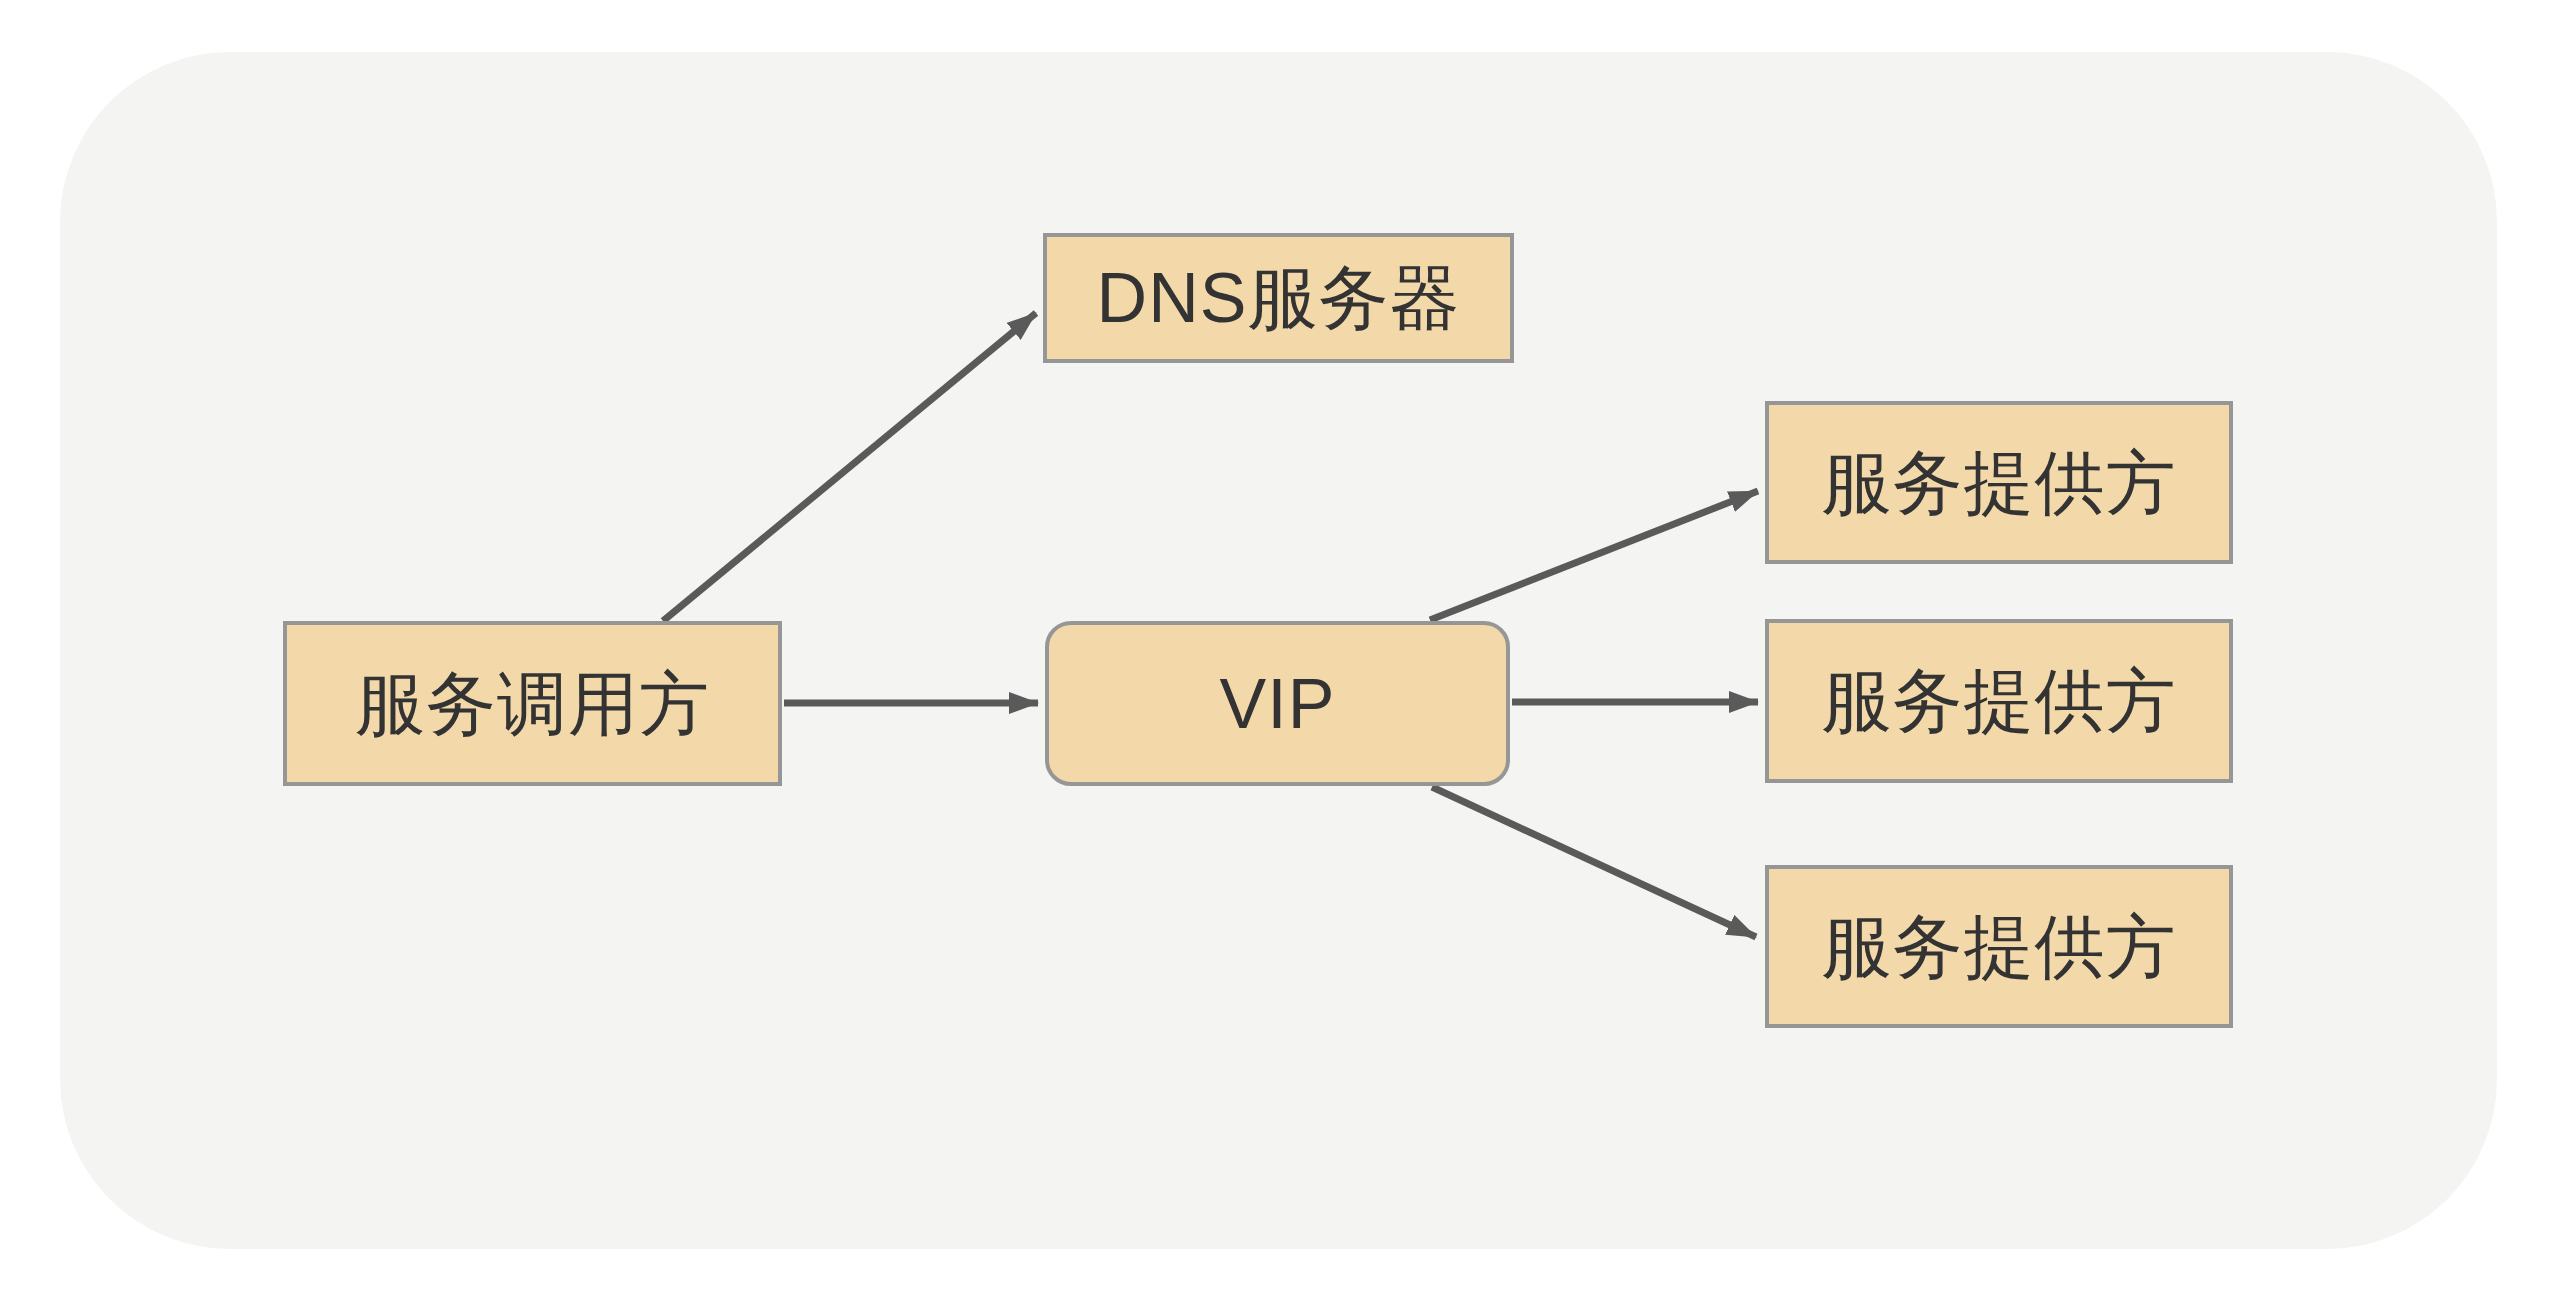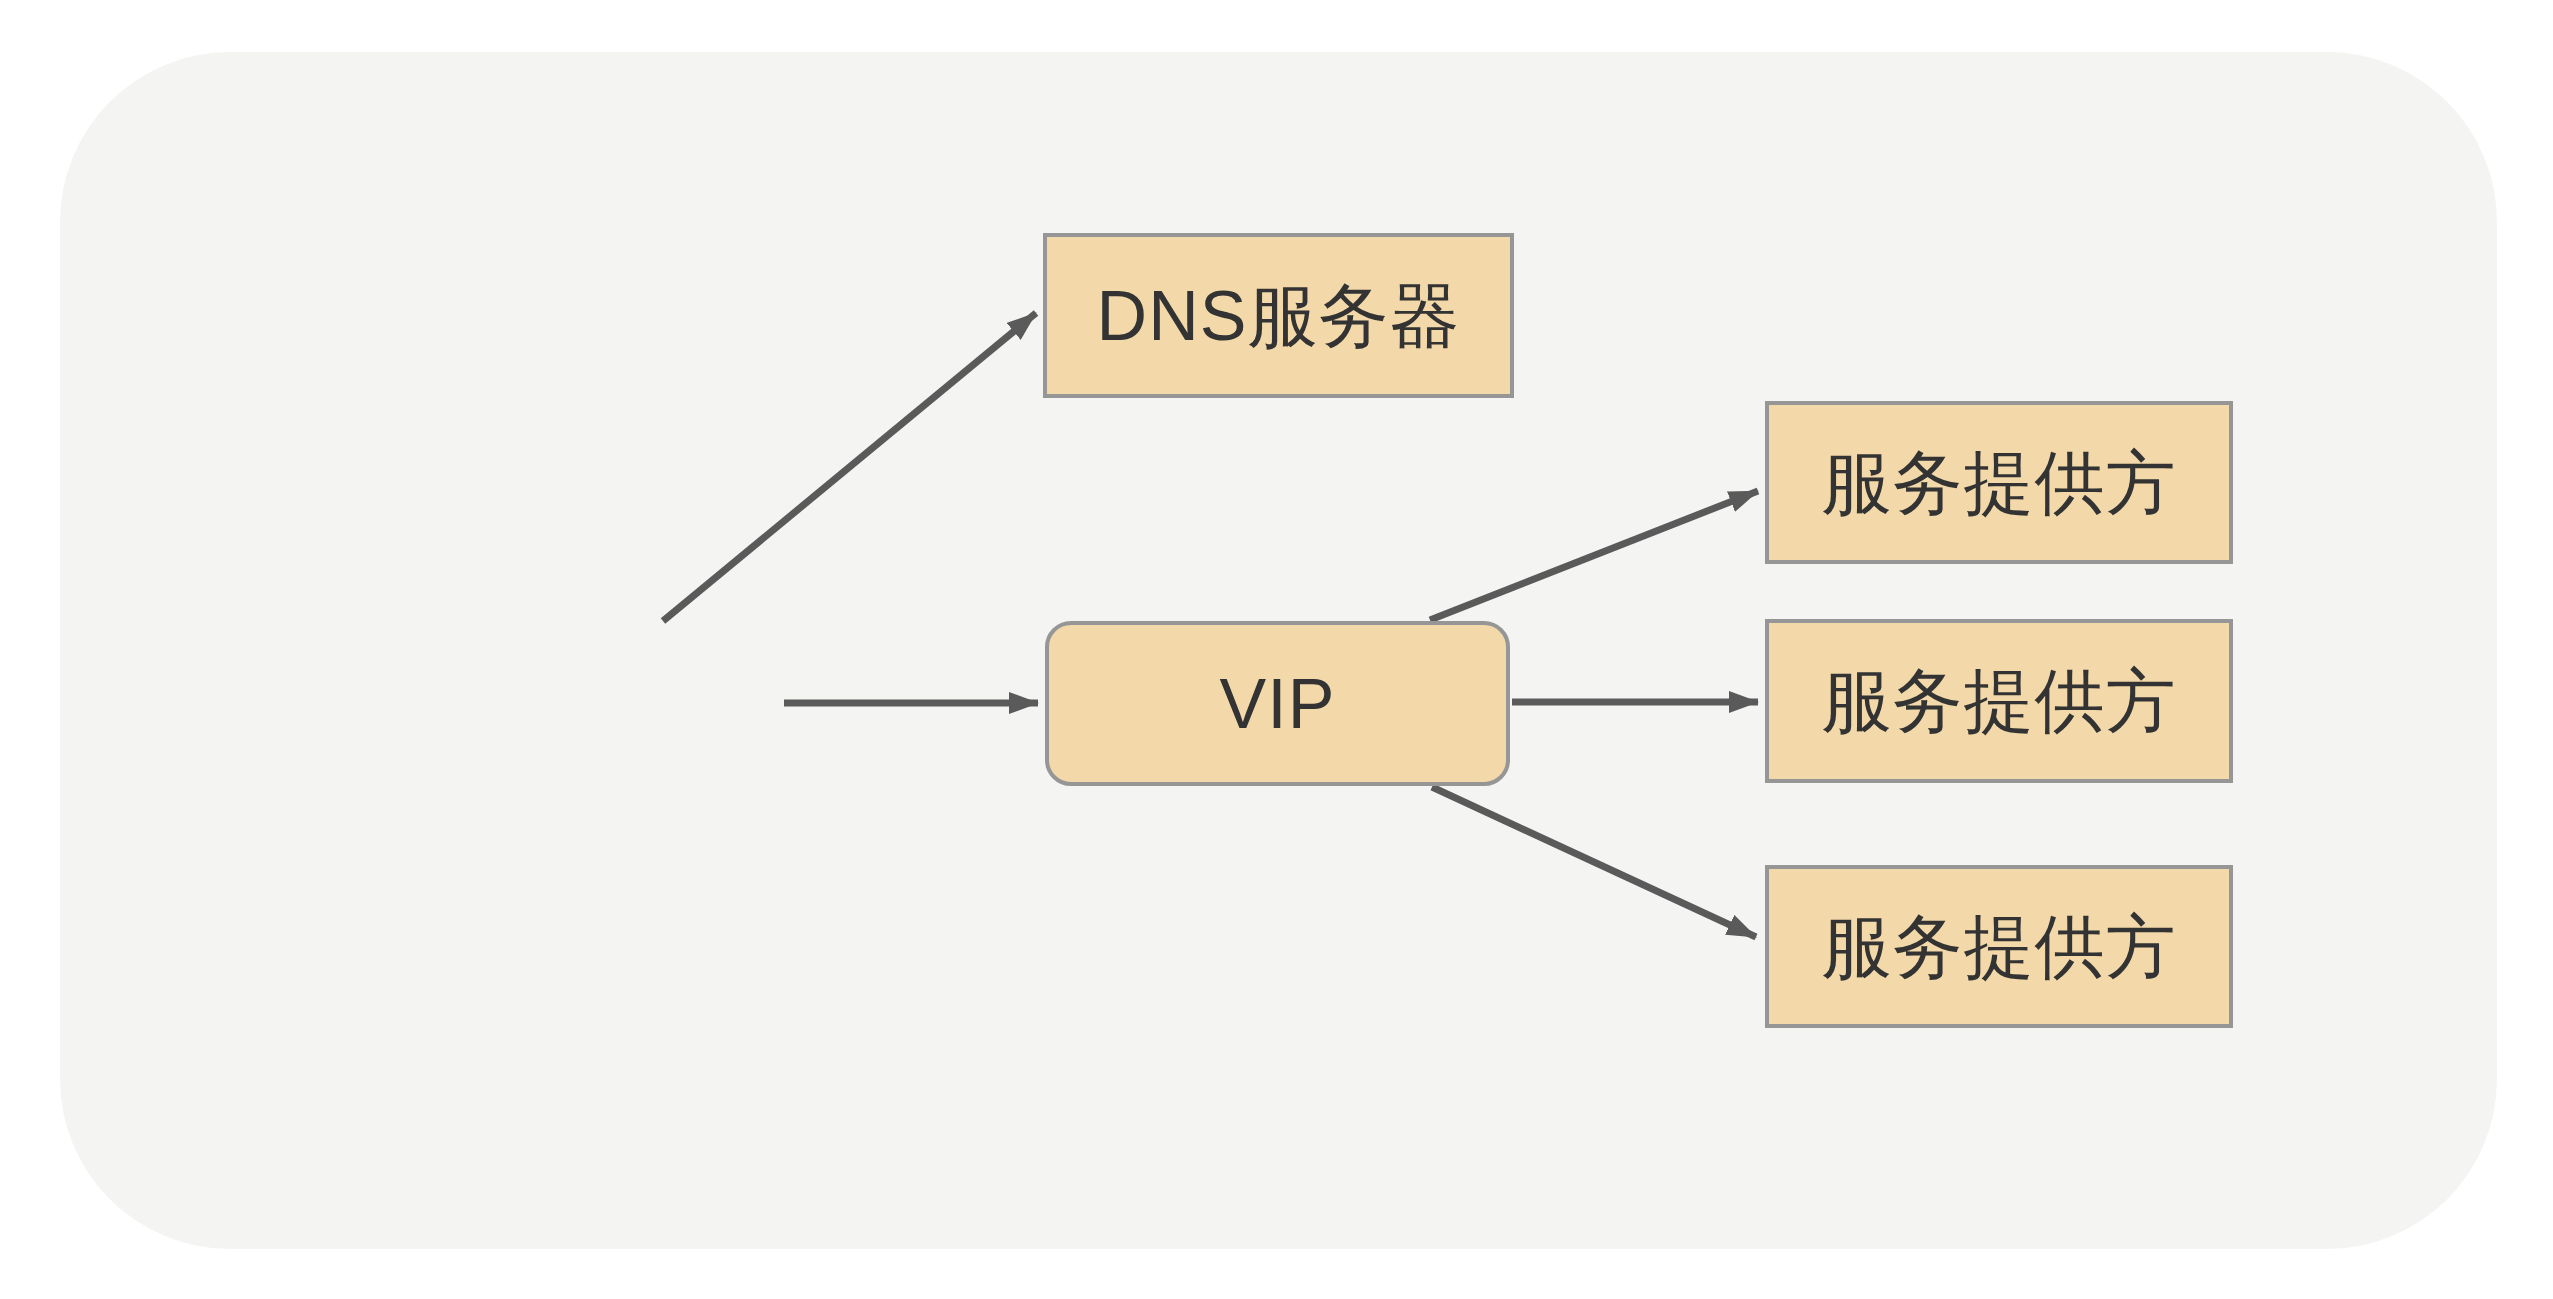--- a/index.html
+++ b/index.html
@@ -46,21 +46,21 @@
     justify-content: center;
   }
   .node span {
     color: var(--text, #333333);
     font-size: 70px;
     line-height: 1;
     white-space: nowrap;
     letter-spacing: 1px;
   }
   #node-caller    { left: 283px;  top: 621px; width: 499px; height: 165px; }
-  #node-dns       { left: 1043px; top: 233px; width: 471px; height: 165px; }
+  #node-dns       { left: 1043px; top: 233px; width: 471px; height: 130px; }
   #node-vip       { left: 1045px; top: 621px; width: 465px; height: 165px; border-radius: 26px; }
   #node-provider1 { left: 1765px; top: 401px; width: 468px; height: 163px; }
   #node-provider2 { left: 1765px; top: 619px; width: 468px; height: 164px; }
   #node-provider3 { left: 1765px; top: 865px; width: 468px; height: 163px; }
 </style>
 </head>
 <body>
 
 <div class="canvas">
   <div class="panel"></div>
@@ -71,20 +71,23 @@
         <path d="M0,0 L30,11 L0,22 Z" fill="#5A5A5A"></path>
       </marker>
     </defs>
     <line x1="663" y1="621" x2="1036" y2="313" marker-end="url(#arrowhead)"></line>
     <line x1="784" y1="703" x2="1038" y2="703" marker-end="url(#arrowhead)"></line>
     <line x1="1430" y1="620" x2="1758" y2="491" marker-end="url(#arrowhead)"></line>
     <line x1="1512" y1="702" x2="1758" y2="702" marker-end="url(#arrowhead)"></line>
     <line x1="1432" y1="787" x2="1756" y2="937" marker-end="url(#arrowhead)"></line>
   </svg>
 
+  <div class="node" id="node-caller">
+    <span>服务调用方</span>
+  </div>
 
   <div class="node" id="node-dns">
     <span>DNS服务器</span>
   </div>
 
   <div class="node" id="node-vip">
     <span>VIP</span>
   </div>
 
   <div class="node" id="node-provider1">

